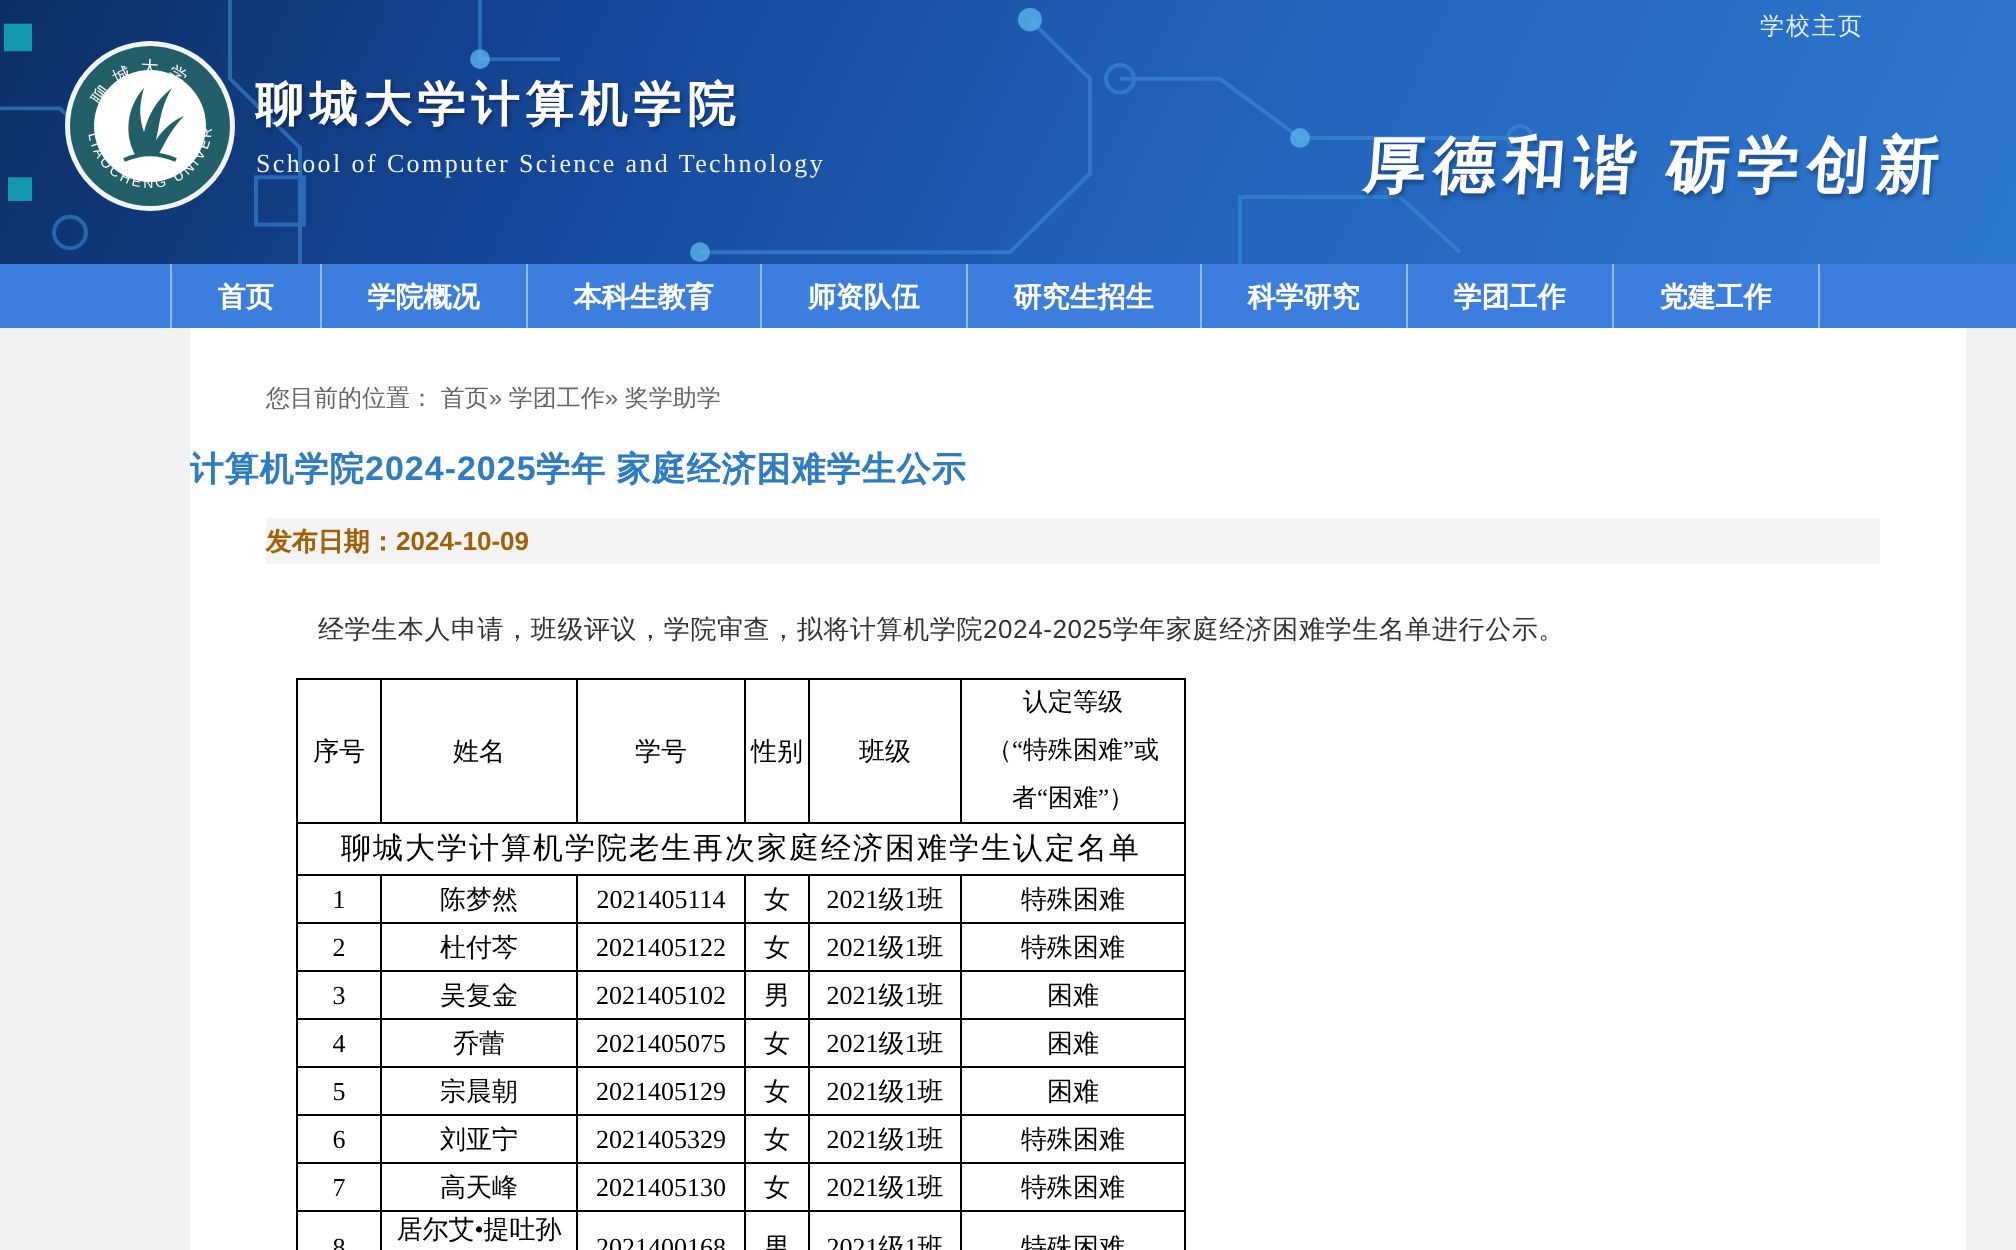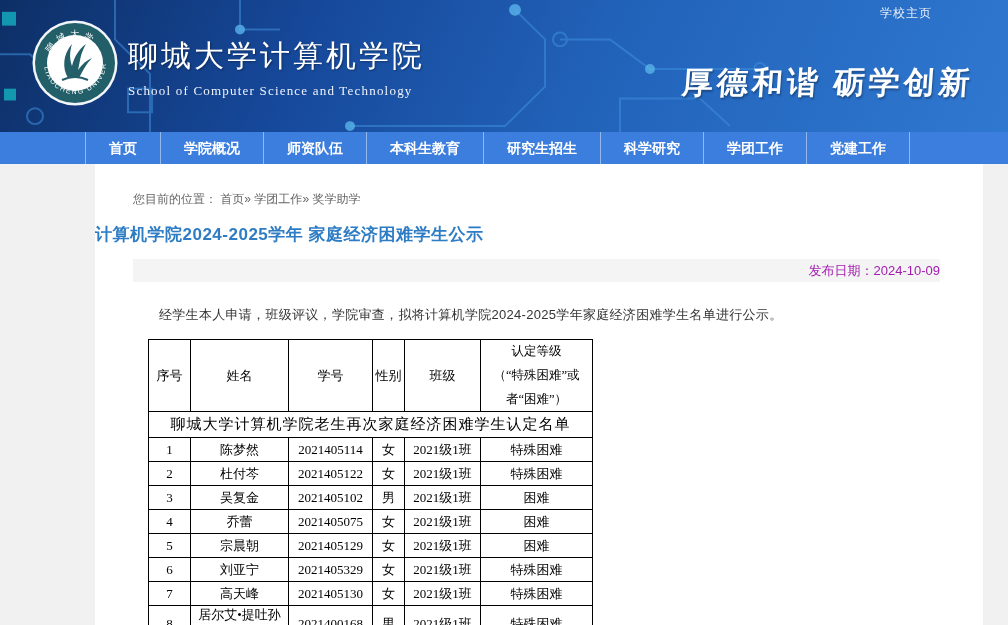--- a/index.html
+++ b/index.html
@@ -8,21 +8,21 @@
 
   
   .site-header { position:relative; height:132px;
     background:linear-gradient(115deg,#0d2f66 0%, #16489a 30%, #2263ba 60%, #2f78d0 100%);
     overflow:hidden; }
   .circuit { position:absolute; inset:0; width:100%; height:100%; }
   .school-home { position:absolute; top:5px; right:76px; color:#e8eefb; font-size:12px;
     cursor:pointer; letter-spacing:1px; }
   .logo-wrap { position:absolute; left:32px; top:20px; width:86px; height:86px; }
   .brand { position:absolute; left:128px; top:36px; color:#ffffff; }
-  .brand h1 { font-family:"Liberation Serif", serif; font-size:30px; font-weight:normal;
+  .brand h1 { font-family:"Liberation Serif", serif; font-size:24px; font-weight:bold;
     letter-spacing:3px; text-shadow:1px 1px 2px rgba(0,0,0,.35); }
   .brand .sub { font-family:"Liberation Serif", serif; font-size:13px; margin-top:6px;
     letter-spacing:1.2px; color:#eef3fb; }
   .slogan { position:absolute; right:34px; bottom:28px; color:#ffffff;
     font-family:"Liberation Serif", serif; font-weight:bold; font-size:31px;
     letter-spacing:4px; transform:skewX(-4deg); text-shadow:1px 2px 2px rgba(0,0,0,.3); }
 
   
   .main-nav { display:flex; height:32px; background:#3c7edd; padding-left:85px; }
   .nav-item { line-height:32px; padding:0 23px; color:#ffffff; font-size:14px;
@@ -31,21 +31,21 @@
   .nav-item:first-child { border-left:1px solid rgba(255,255,255,.45); }
 
   
   .content-panel { position:relative; margin:0 25px 0 95px; background:#ffffff;
     height:532px; padding-top:27px; overflow:hidden; }
   .breadcrumb { margin-left:38px; font-size:12px; color:#666; }
   .breadcrumb .crumb { cursor:pointer; color:#666; }
   .article-title { text-align:left; color:#2d7cc4; font-size:17px; font-weight:bold;
     margin-top:15px; letter-spacing:.5px; }
   .date-bar { margin:13px 43px 0 38px; background:#f4f4f4; height:23px;
-    line-height:23px; text-align:right; font-size:13px; color:#a21caf; }
+    line-height:23px; text-align:left; font-size:13px; color:#a16207;font-weight:bold; }
   .intro { margin:24px 40px 0 38px; text-indent:2em; font-size:13px; color:#333;
     letter-spacing:.3px; }
 
   
   table.students { border-collapse:collapse; table-layout:fixed; width:444px;
     margin:15px 0 0 53px; font-family:"Liberation Serif","DejaVu Serif",serif;
     font-size:13px; color:#000; }
   table.students td, table.students th { border:1px solid #000; text-align:center;
     vertical-align:middle; font-weight:normal; padding:0 2px; }
   .tbl-title td { height:26px; font-size:15px; font-weight:bold; letter-spacing:1px; }
@@ -110,22 +110,22 @@
     <h1>聊城大学计算机学院</h1>
     <div class="sub">School of Computer Science and Technology</div>
   </div>
 
   <div class="slogan">厚德和谐  砺学创新</div>
 </header>
 
 <nav class="main-nav">
     <div class="nav-item">首页</div>
     <div class="nav-item">学院概况</div>
+    <div class="nav-item">本科生教育</div>
     <div class="nav-item">师资队伍</div>
-    <div class="nav-item">本科生教育</div>
     <div class="nav-item">研究生招生</div>
     <div class="nav-item">科学研究</div>
     <div class="nav-item">学团工作</div>
     <div class="nav-item">党建工作</div>
   </nav>
 
 <main class="content-panel">
 
   <div class="breadcrumb">
     <span>您目前的位置：</span><span><span class="crumb"> 首页</span><span>»</span><span class="crumb"> 学团工作</span><span>»</span><span class="crumb"> 奖学助学</span></span>

